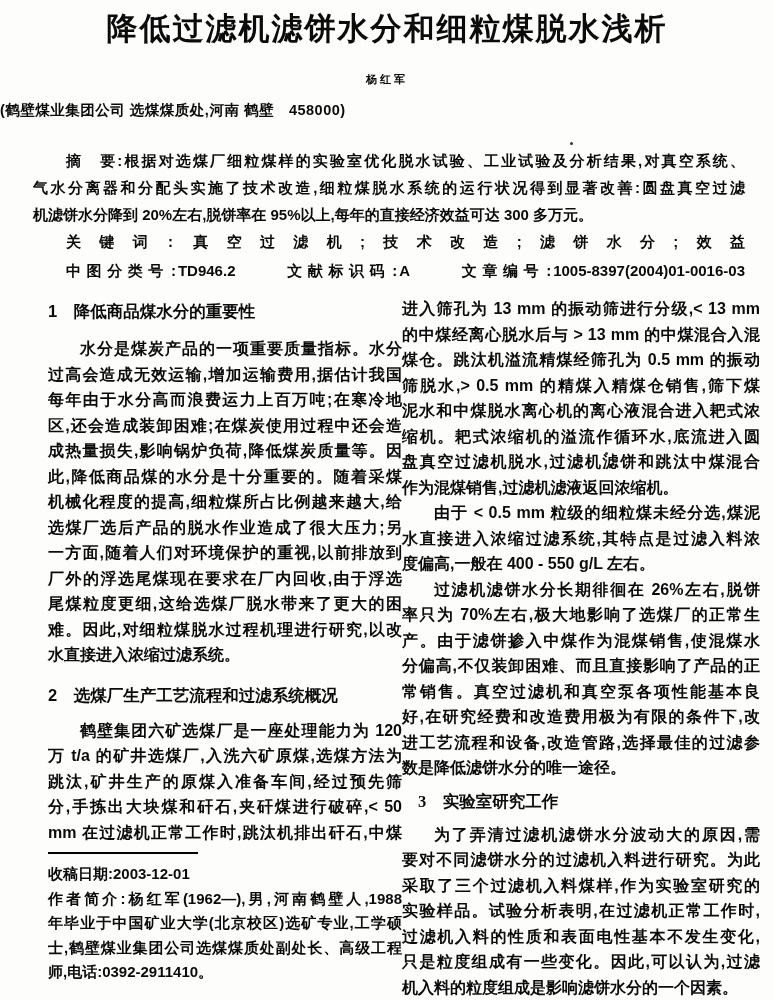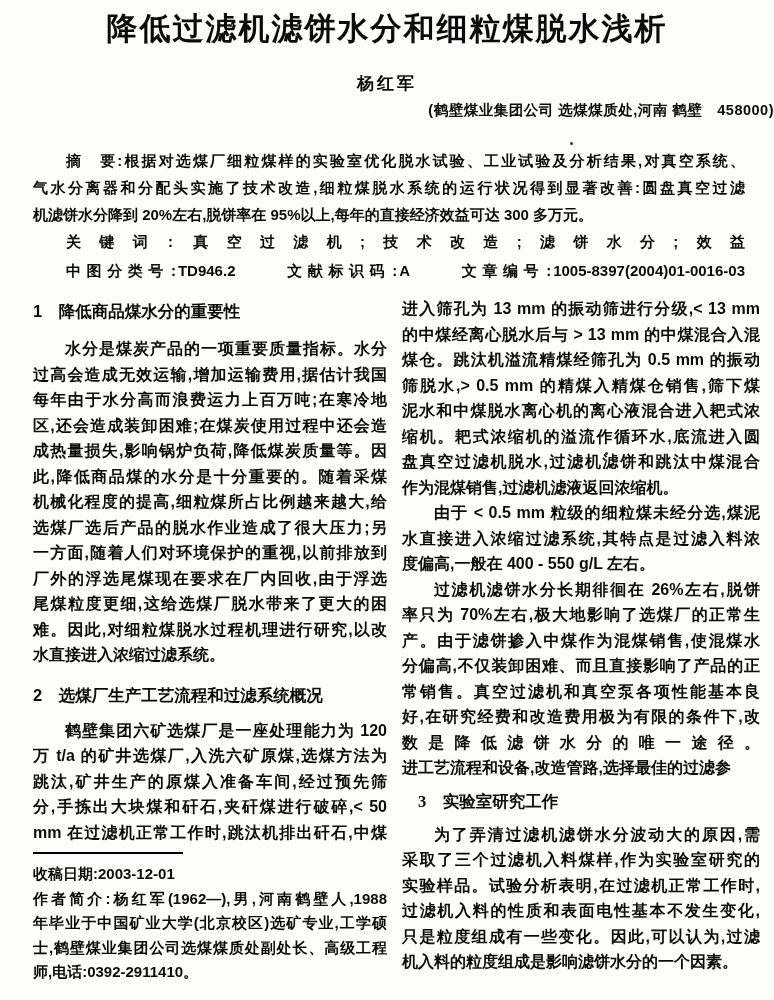--- a/index.html
+++ b/index.html
@@ -11,24 +11,24 @@
   }
   .abs{position:absolute;}
 
   
   .paper-title{
     top:8px;left:0;width:774px;text-align:center;
     font-size:31px;font-weight:900;letter-spacing:2px;
   }
   .author{
     top:72px;left:0;width:774px;text-align:center;
-    font-size:17px;font-weight:600;letter-spacing:3px;
+    font-size:11px;font-weight:600;letter-spacing:3px;
   }
   .affiliation{
-    top:101px;left:0;width:774px;text-align:right;
+    top:101px;left:0;width:774px;text-align:left;
     font-size:14.5px;font-weight:700;letter-spacing:.5px;
   }
 
   
   .abstract-block{
     top:147px;left:33px;width:712px;
     font-size:15px;line-height:27px;font-weight:600;
   }
   .abstract-block .line{text-align:justify;text-align-last:justify;}
   .abstract-block .line.last{text-align-last:left;}
@@ -38,21 +38,21 @@
   .kw-line .ab-label,.clc-line .ab-label{font-weight:800;font-family:Liberation Mono, monospace;}
   .clc-item{margin-right:42px;}
   .clc-item:last-child{margin-right:0;}
 
   
   .col{font-size:16px;font-weight:600;}
   .col .line{text-align:justify;text-align-last:justify;}
   .para{margin:0;}
   .para.end .line:last-child{text-align-last:left;}
   .para.indent .line:first-child{text-indent:2em;}
-  .left-col{top:296px;left:33px;width:354px;line-height:25.5px;}
+  .left-col{top:296px;left:48px;width:354px;line-height:25.5px;}
   .right-col{top:296px;left:402px;width:358px;line-height:25.5px;}
   .sec-heading{
     font-size:16.5px;font-weight:800;line-height:22px;
     text-align:left;
   }
   .h1{margin:4px 0 14px 0;}
   .h2{margin:16px 0 12px 0;}
   .h3{margin:10px 0 9px 16px;font-family:Liberation Serif, serif;}
 
   
@@ -152,26 +152,27 @@
       <div class="line">水直接进入浓缩过滤系统,其特点是过滤入料浓</div>
       <div class="line">度偏高,一般在 400 - 550 g/L 左右。</div>
     </div>
   <div class="para indent end">
       <div class="line">过滤机滤饼水分长期徘徊在 26%左右,脱饼</div>
       <div class="line">率只为 70%左右,极大地影响了选煤厂的正常生</div>
       <div class="line">产。由于滤饼掺入中煤作为混煤销售,使混煤水</div>
       <div class="line">分偏高,不仅装卸困难、而且直接影响了产品的正</div>
       <div class="line">常销售。真空过滤机和真空泵各项性能基本良</div>
       <div class="line">好,在研究经费和改造费用极为有限的条件下,改</div>
+      <div class="line">进工艺流程和设备,改造管路,选择最佳的过滤参</div>
       <div class="line">数是降低滤饼水分的唯一途径。</div>
-      <div class="line">进工艺流程和设备,改造管路,选择最佳的过滤参</div>
     </div>
   <div class="sec-heading h3">3　实验室研究工作</div>
   <div class="para indent end">
       <div class="line">为了弄清过滤机滤饼水分波动大的原因,需</div>
+      <div class="line">要对不同滤饼水分的过滤机入料进行研究。为此</div>
       <div class="line">采取了三个过滤机入料煤样,作为实验室研究的</div>
       <div class="line">实验样品。试验分析表明,在过滤机正常工作时,</div>
       <div class="line">过滤机入料的性质和表面电性基本不发生变化,</div>
       <div class="line">只是粒度组成有一些变化。因此,可以认为,过滤</div>
       <div class="line">机入料的粒度组成是影响滤饼水分的一个因素。</div>
     </div>
 </div>
 
 <div class="speck" style="left:570px;top:142px;width:3px;height:3px;"></div>
 <div class="speck" style="left:605px;top:452px;width:3px;height:3px;"></div>

